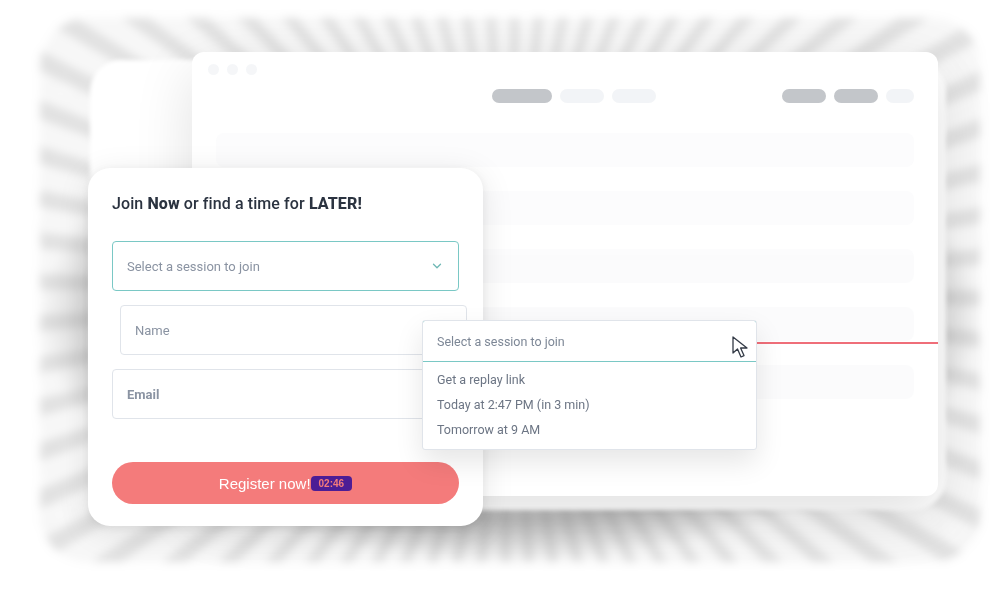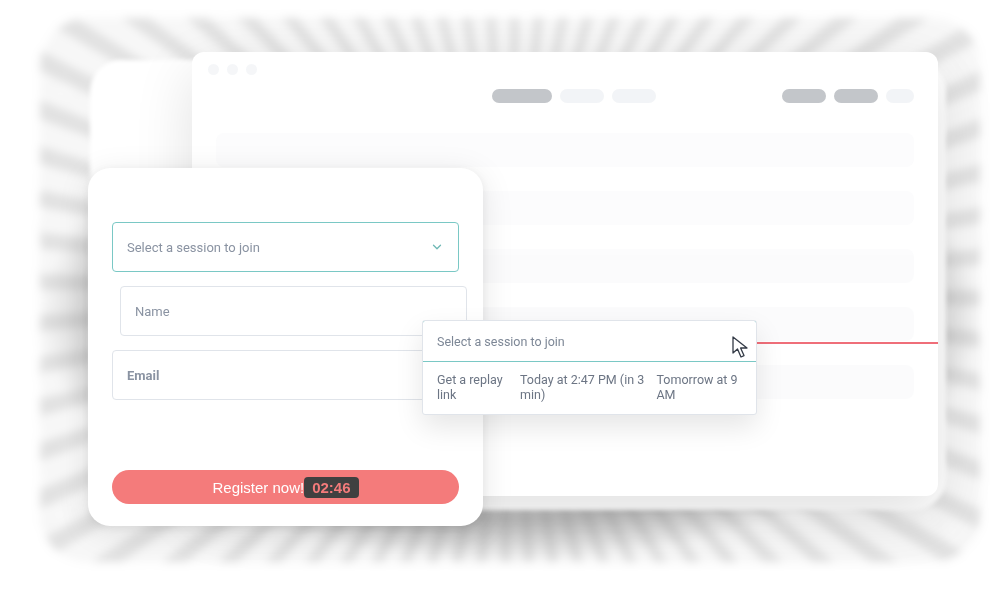--- a/index.html
+++ b/index.html
@@ -114,34 +114,34 @@
     justify-content: space-between;
     margin-top: 28px;
   }
   .field.name  { margin-top: 14px; margin-left: 8px; }
   .field.email { margin-top: 14px; font-weight: bold; }
   .chev { color:#6eb8b5; }
   .chev svg{ width:14px; height:14px; display:block; }
 
   .register-btn {
     margin-top: auto;
-    height: 34px;
+    height: 42px;
     border-radius: 21px;
     border: none;
     background: #f47b7b;
     color: #ffffff;
     font-size: 15px;
     display:flex; align-items:center; justify-content:center; gap:0;
     cursor: pointer;
   }
   .timer-badge {
-    background: #404040;
+    background: #4c1d95;
     color: #f47b7b;
     font-weight: 700;
-    font-size: 15px;
+    font-size: 10px;
     padding: 2px 8px;
     border-radius: 4px;
   }
 
   
   .dropdown {
     position: absolute;
     top: 320px; left: 422px;
     width: 335px;
     background: #ffffff;
@@ -155,21 +155,21 @@
     border: 1.5px solid #7ac8c5;
     border-radius: 3px 3px 0 0;
     margin: -1px -1px 0 -1px;
     display:flex; align-items:center;
     padding: 0 14px;
     font-size: 12.5px;
     color: #7d8796;
   }
   .dropdown-list {
     padding: 10px 14px 12px 14px;
-    display:flex; flex-direction:row; gap:10px;
+    display:flex; flex-direction:column; gap:10px;
   }
   .dropdown-item {
     font-size: 12.5px;
     color: #6c7584;
     cursor: pointer;
   }
 
   
   .cursor {
     position: absolute;
@@ -208,20 +208,23 @@
       <div class="bg-row"></div>
       <div class="bg-row"></div>
       <div class="bg-row"></div>
       <div class="bg-row"></div>
     </div>
   </div>
   <div class="redline"></div>
 </div>
 
 <div class="form-card">
+  <div class="form-title">
+    <span>Join </span><b>Now</b><span> or find a time for </span><b class="later">LATER!</b>
+  </div>
 
   <div class="field select">
     <span>Select a session to join</span>
     <span class="chev">
       <svg viewBox="0 0 24 24" fill="none" stroke="currentColor" stroke-width="2.2" stroke-linecap="round" stroke-linejoin="round">
           <polyline points="6 9 12 15 18 9"></polyline>
         </svg>
     </span>
   </div>
 

